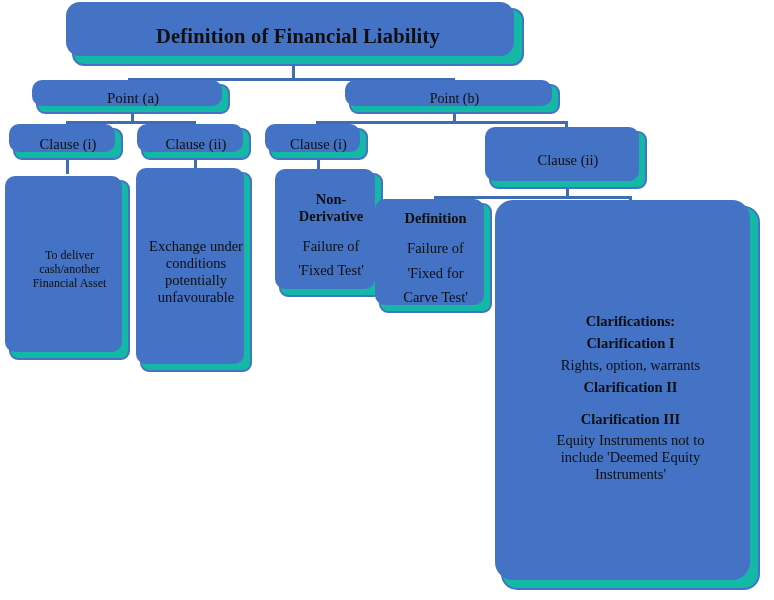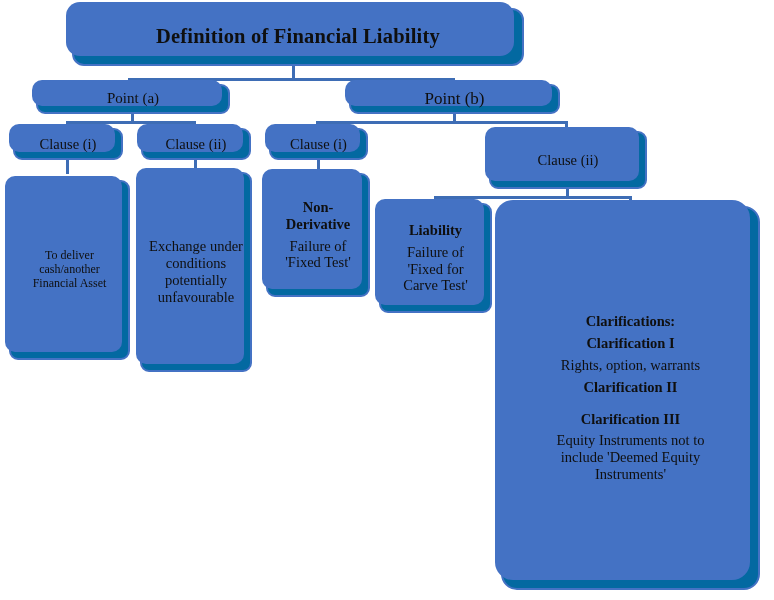--- a/index.html
+++ b/index.html
@@ -20,21 +20,21 @@
   .conn {
     position: absolute;
     background: #3E6DB5;
     z-index: 1;
   }
 
   
   .box {
     position: absolute;
     box-sizing: border-box;
-    background: #0369a1;
+    background: #14b8a6;
     border: 2px solid #4472C4;
     border-radius: 9px;
     z-index: 3;
     display: flex;
     align-items: center;
     justify-content: center;
     text-align: center;
     color: #0f0f0f;
   }
   
@@ -69,56 +69,56 @@
   }
   #title-box::before { left: -8px; top: -8px; right: 8px; bottom: 8px; border-radius: 14px; }
 
   #point-a {
     left: 36px; top: 84px; width: 194px; height: 30px;
     font-size: 15px;
     align-items: center;
   }
   #point-b {
     left: 349px; top: 84px; width: 211px; height: 30px;
-    font-size: 17px;
+    font-size: 14px;
     align-items: center;
   }
 
   #clause-a-i  { left: 13px;  top: 128px; width: 110px; height: 32px; font-size: 14.5px; }
   #clause-a-ii { left: 141px; top: 128px; width: 110px; height: 32px; font-size: 14.5px; }
   #clause-b-i  { left: 269px; top: 128px; width: 99px;  height: 32px; font-size: 14.5px; }
   #clause-b-ii { left: 489px; top: 131px; width: 158px; height: 58px; font-size: 14.5px; }
 
   #leaf-deliver {
     left: 9px; top: 180px; width: 121px; height: 180px;
     font-size: 12px;
   }
   #leaf-exchange {
     left: 140px; top: 172px; width: 112px; height: 200px;
     font-size: 14.5px;
   }
   #leaf-nonderiv {
-    left: 266px; top: 173px; width: 104px; height: 124px;
+    left: 279px; top: 173px; width: 104px; height: 124px;
     font-size: 14.5px;
   }
   #leaf-deriv {
     left: 379px; top: 203px; width: 113px; height: 110px;
     font-size: 14.5px;
   }
   #panel-clar {
     left: 501px; top: 206px; width: 259px; height: 384px;
     border-radius: 16px;
     font-size: 14.5px;
   }
   #panel-clar::before { left: -8px; top: -8px; right: 8px; bottom: 8px; border-radius: 18px; }
   #panel-clar .box-inner { padding: 0 14px; }
 
   .hd { font-weight: bold; display: block; }
   .bd { display: block; }
-  .ln { display: block; }
+  .ln { display: block; margin-top: 8px; }
   .sp { display: block; height: 5px; }
 </style>
 </head>
 <body>
 
 <div id="canvas">
 
   <div class="conn" style="left:292px; top:66px; width:3px; height:13px;"></div>
   <div class="conn" style="left:128px; top:78px; width:327px; height:3px;"></div>
   <div class="conn" style="left:128px; top:78px; width:3px; height:7px;"></div>
@@ -185,21 +185,21 @@
     <span class="box-inner">
       <span class="hd">Non-Derivative</span>
       <span class="sp"></span>
       <span class="ln">Failure of</span>
       <span class="ln">'Fixed Test'</span>
     </span>
   </div>
 
   <div class="box" id="leaf-deriv">
     <span class="box-inner">
-      <span class="hd">Liability</span>
+      <span class="hd">Definition</span>
       <span class="sp"></span>
       <span class="ln">Failure of</span>
       <span class="ln">'Fixed for</span>
       <span class="ln">Carve Test'</span>
     </span>
   </div>
 
   <div class="box" id="panel-clar">
     <span class="box-inner">
       <span class="hd">Clarifications:</span>

